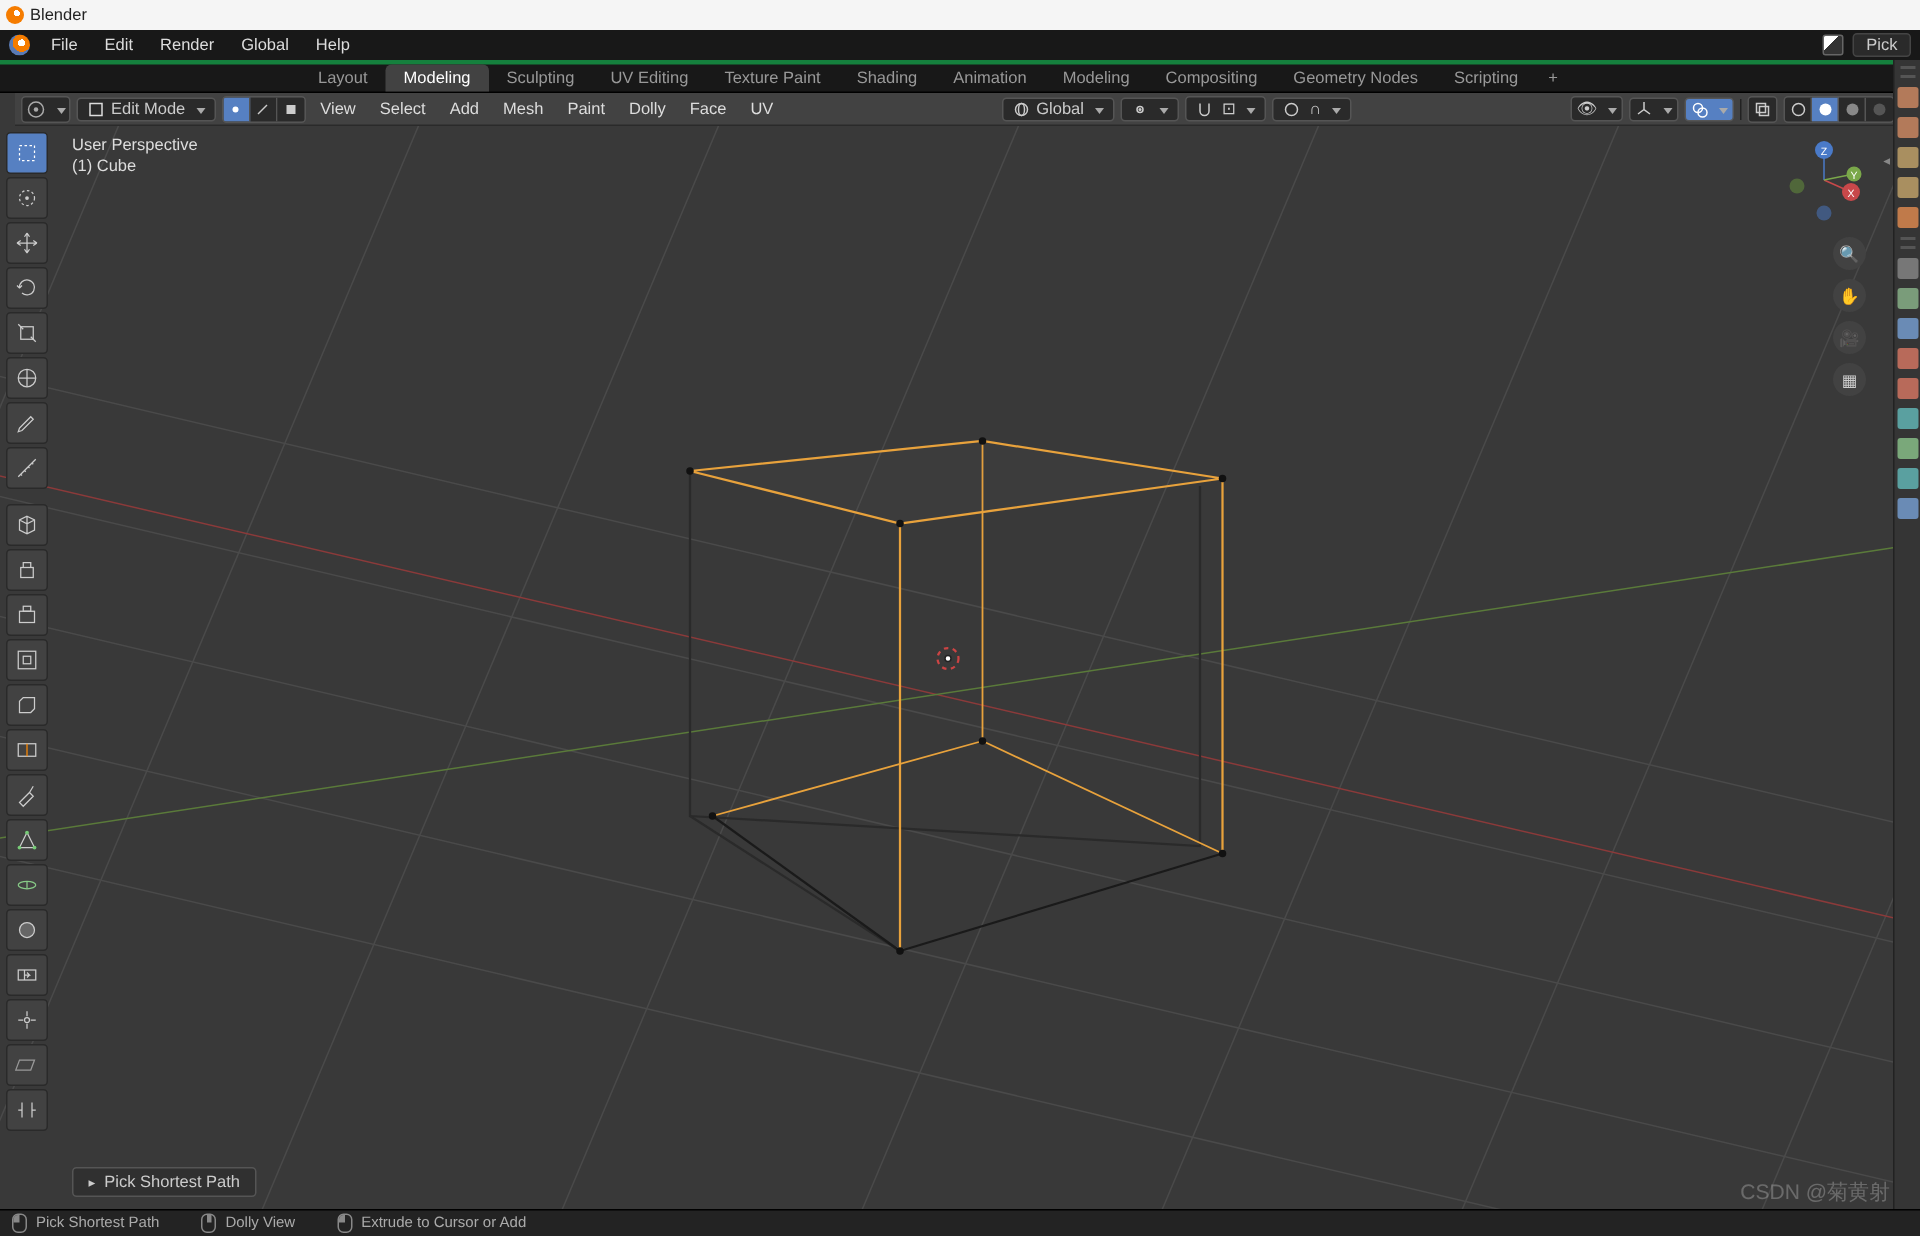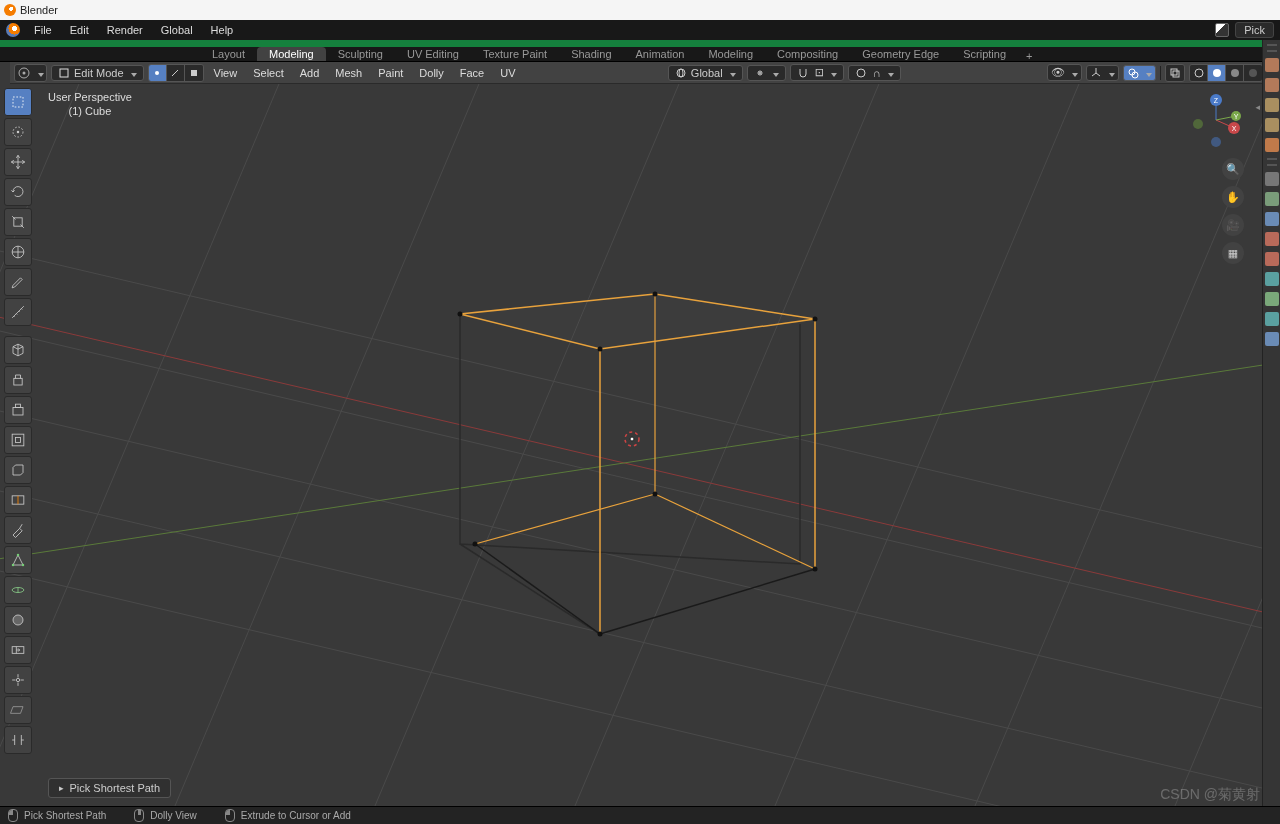--- a/index.html
+++ b/index.html
@@ -7,21 +7,21 @@
 
 .titlebar { height: 20px; background: #f5f5f5; color: #222; display: flex; align-items: center; padding: 0 4px; gap: 4px; }
 .titlebar .blender-icon { width: 12px; height: 12px; background: radial-gradient(circle at 60% 40%, #fff 0 20%, #f57c00 20% 50%, transparent 50%), #f57c00; border-radius: 50%; }
 
 .menubar { height: 20px; background: #181818; display: flex; align-items: center; padding: 0 6px; gap: 2px; }
 .menubar .blender-icon { width: 14px; height: 14px; background: radial-gradient(circle at 60% 40%, #fff 0 20%, #f57c00 20% 50%, transparent 50%), linear-gradient(#5a7bb5,#5a7bb5); border-radius: 50%; margin-right: 4px; }
 .menubar .menu-item { padding: 2px 8px; color: #ddd; cursor: pointer; }
 .menubar .spacer { flex: 1; }
 .menubar .scene-btn { background: #2a2a2a; border: 1px solid #444; border-radius: 3px; padding: 1px 8px; display: flex; align-items: center; gap: 4px; }
 
-.workspace-tabs { height: 22px; background: #181818; border-top: 7px solid #15803d; border-bottom: 1px solid #000; display: flex; align-items: stretch; padding-left: 200px; }
+.workspace-tabs { height: 22px; background: #181818; border-top: 3px solid #15803d; border-bottom: 1px solid #000; display: flex; align-items: stretch; padding-left: 200px; }
 .workspace-tabs .tab { padding: 3px 12px; color: #999; cursor: pointer; display: flex; align-items: center; }
 .workspace-tabs .tab.active { background: #424242; color: #fff; border-radius: 4px 4px 0 0; }
 .workspace-tabs .add-tab { padding: 3px 8px; color: #999; cursor: pointer; }
 
 .header-bar { height: 22px; background: #424242; border-bottom: 1px solid #2a2a2a; display: flex; align-items: center; padding: 0 4px; gap: 4px; margin-left: 10px; }
 .header-bar .dropdown { background: #2a2a2a; border: 1px solid #555; border-radius: 3px; padding: 1px 6px; display: flex; align-items: center; gap: 4px; }
 .header-bar .seg { display: flex; border: 1px solid #555; border-radius: 3px; overflow: hidden; }
 .header-bar .seg-btn { width: 18px; height: 16px; background: #2a2a2a; display: flex; align-items: center; justify-content: center; border-right: 1px solid #555; }
 .header-bar .seg-btn:last-child { border-right: none; }
 .header-bar .seg-btn.active { background: #5680c2; }
@@ -32,21 +32,21 @@
 .sub-header .seg-btn { width: 14px; height: 14px; background: #2a2a2a; border-right: 1px solid #555; }
 .sub-header .seg-btn:last-child { border-right: none; }
 .sub-header .seg-btn.active { background: #5680c2; }
 .sub-header .spacer { flex: 1; }
 .sub-header .axis-btn { width: 14px; height: 14px; background: #2a2a2a; border: 1px solid #555; border-radius: 2px; display: inline-flex; align-items: center; justify-content: center; font-size: 9px; }
 .sub-header .options-btn { background: #2a2a2a; border: 1px solid #555; border-radius: 3px; padding: 1px 6px; display: flex; align-items: center; gap: 4px; }
 
 .viewport { position: absolute; top: 84px; left: 0; right: 18px; bottom: 18px; background: #393939; overflow: hidden; }
 .viewport svg.scene { position: absolute; inset: 0; width: 100%; height: 100%; }
 
-.info-text { position: absolute; top: 6px; left: 48px; color: #ddd; font-size: 11px; line-height: 14px; text-align: center; }
+.info-text { position: absolute; top: 6px; left: 48px; color: #ddd; font-size: 11px; line-height: 14px; }
 
 .toolbar-left { position: absolute; top: 4px; left: 4px; width: 28px; display: flex; flex-direction: column; gap: 2px; }
 .toolbar-left .tool { width: 28px; height: 28px; background: #424242; border: 1px solid #2a2a2a; border-radius: 3px; display: flex; align-items: center; justify-content: center; }
 .toolbar-left .tool.active { background: #5680c2; }
 .toolbar-left .sep { height: 6px; }
 
 .gizmo-nav { position: absolute; top: 8px; right: 18px; width: 56px; height: 56px; }
 .gizmo-nav svg { width: 56px; height: 56px; }
 
 .side-icons { position: absolute; top: 74px; right: 18px; display: flex; flex-direction: column; gap: 6px; }
@@ -95,21 +95,21 @@
 <div class="workspace-tabs">
   <span class="tab">Layout</span>
   <span class="tab active">Modeling</span>
   <span class="tab">Sculpting</span>
   <span class="tab">UV Editing</span>
   <span class="tab">Texture Paint</span>
   <span class="tab">Shading</span>
   <span class="tab">Animation</span>
   <span class="tab">Modeling</span>
   <span class="tab">Compositing</span>
-  <span class="tab">Geometry Edge</span>
+  <span class="tab">Geometry Nodes</span>
   <span class="tab">Scripting</span>
   <span class="add-tab">+</span>
 </div>
 
 <div class="header-bar">
   <span class="dropdown" style="padding:1px 2px;">
     <svg width="14" height="14">
         <circle cx="7" cy="7" r="5" fill="none" stroke="#aaa"></circle>
         <circle cx="7" cy="7" r="1.5" fill="#aaa"></circle>
       </svg>

